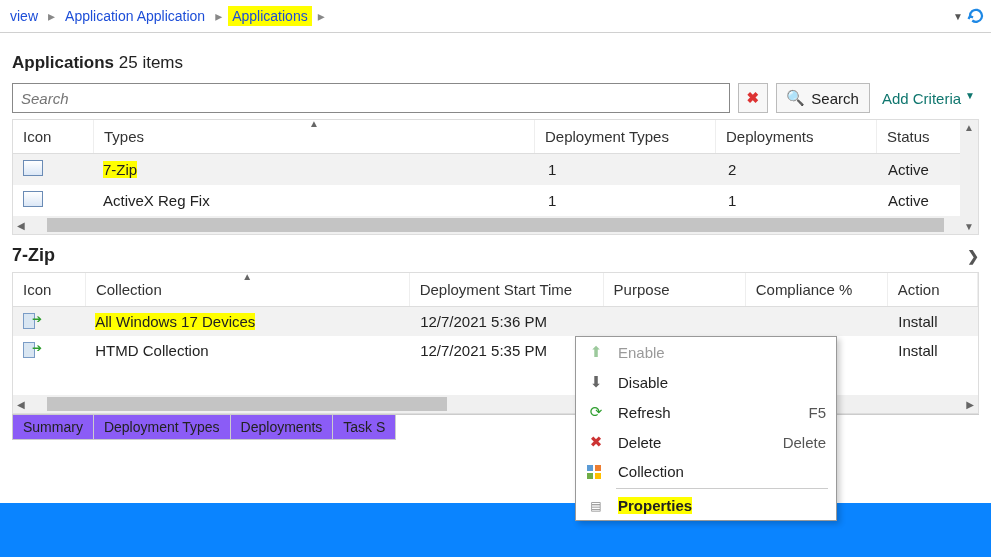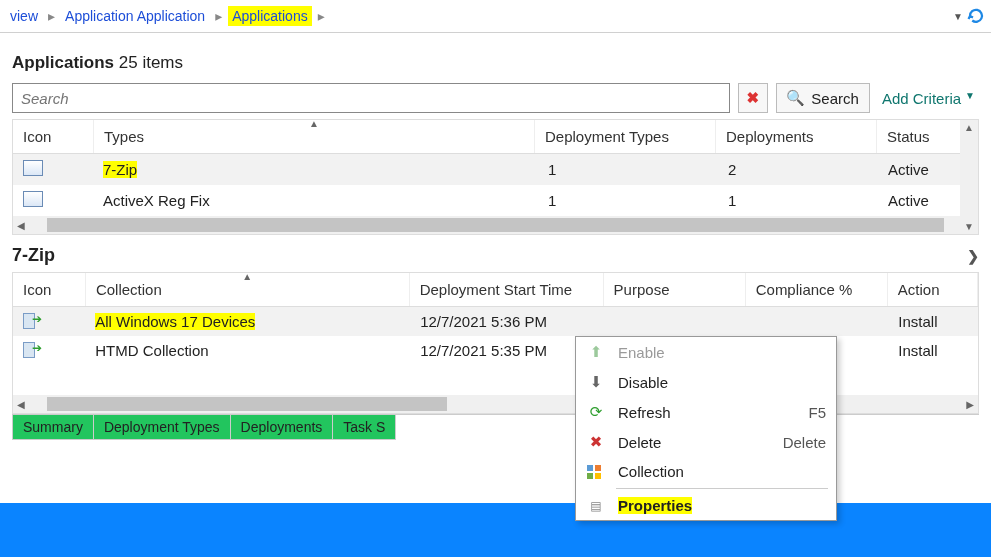--- a/index.html
+++ b/index.html
@@ -39,21 +39,21 @@
 .grid2 .c-coll{width:350px}
 .grid2 .c-start{width:200px}
 .grid2 .c-purp{width:140px}
 .grid2 .c-comp{width:140px}
 .grid2 .c-act{width:80px}
 .dicon{width:18px;height:14px;display:inline-block;position:relative}
 .dicon::before{content:"";position:absolute;left:0;top:0;width:10px;height:14px;background:#d9e6f2;border:1px solid #7a9cc6}
 .dicon::after{content:"➔";position:absolute;left:9px;top:-1px;font-size:12px;color:#2e9e2e}
 .row.sel{background:#f2f2f2}
 .tabs{display:flex;border-top:1px solid #ccc;font-size:14px}
-.tabs .tab{border:1px solid #ccc;border-top:none;padding:4px 10px;background:#22c55e;margin-right:-1px}
+.tabs .tab{border:1px solid #ccc;border-top:none;padding:4px 10px;background:#8b5cf6;margin-right:-1px}
 .menu{position:absolute;left:575px;top:336px;width:260px;background:#fff;border:1px solid #999;box-shadow:3px 3px 6px rgba(0,0,0,.2);font-size:15px;z-index:10}
 .menu .mi{display:flex;align-items:center;padding:6px 10px;gap:12px}
 .menu .mi .ic{width:20px;text-align:center}
 .menu .mi .lbl{flex:1}
 .menu .mi .sc{color:#555;width:60px;text-align:right}
 .menu .sepline{height:1px;background:#ccc;margin:2px 8px 2px 40px}
 .menu .disabled{color:#9a9a9a}
 .ic-enable{color:#9cc99c}
 .ic-disable{color:#666}
 .ic-refresh{color:#2e9e2e}

